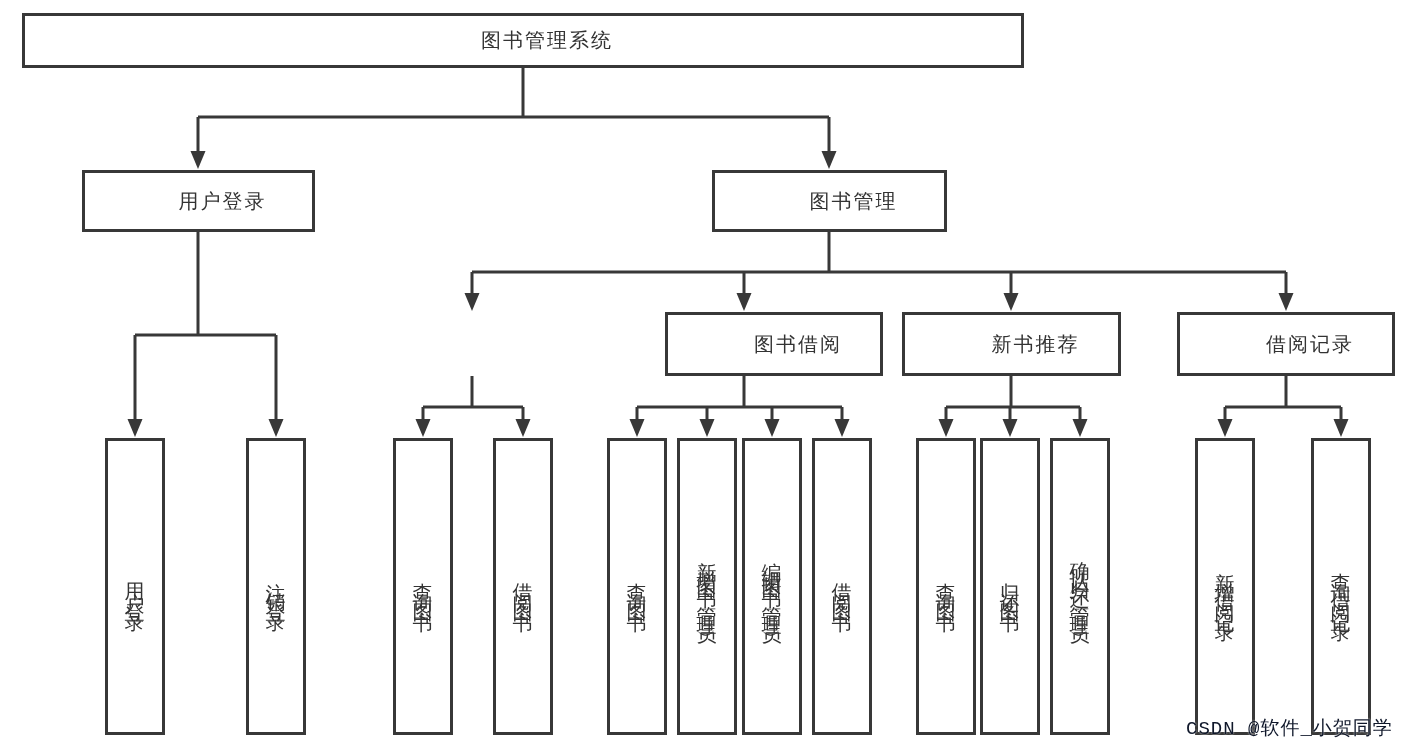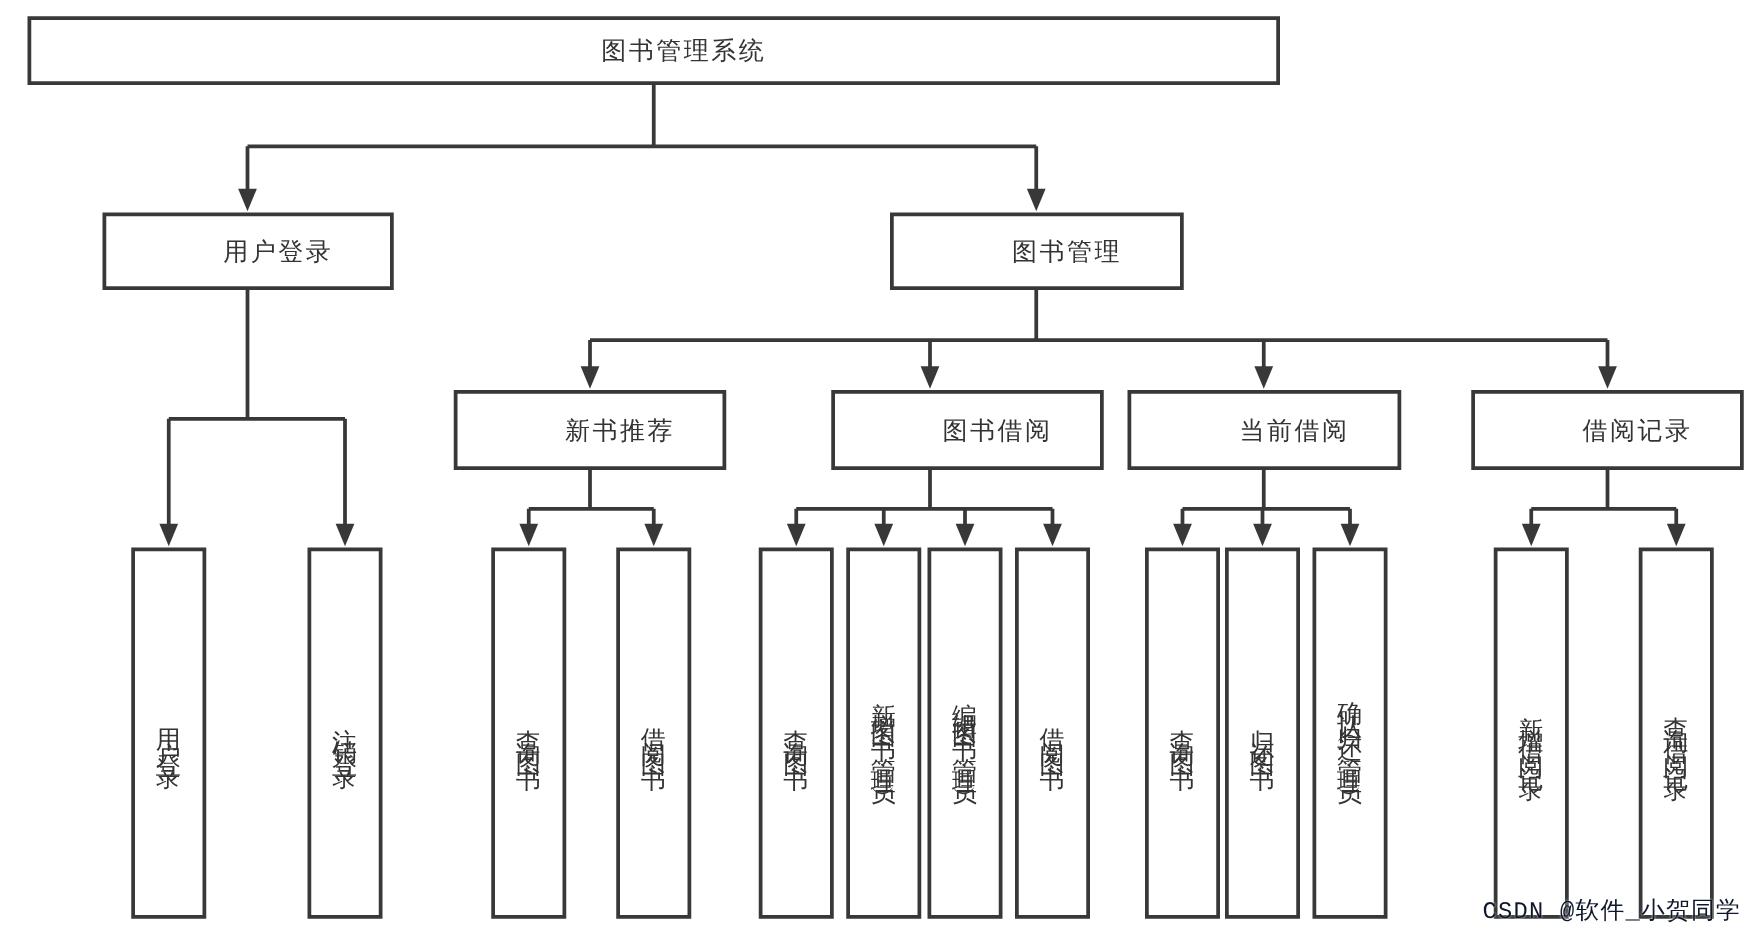--- a/index.html
+++ b/index.html
@@ -119,23 +119,22 @@
       <polygon points="1072.5,419 1087.5,419 1080,437" fill="#383838"></polygon>
       <polygon points="1217.5,419 1232.5,419 1225,437" fill="#383838"></polygon>
       <polygon points="1333.5,419 1348.5,419 1341,437" fill="#383838"></polygon>
     </svg>
 
   <div class="hbox n-root">图书管理系统</div>
 
   <div class="hbox n-user-login">用户登录</div>
   <div class="hbox n-book-mgmt">图书管理</div>
 
-  <div class="hbox n-new-books">新书推荐</div>
   <div class="hbox n-book-borrow">图书借阅</div>
-  <div class="hbox n-current-borrow">当前借阅</div>
+  <div class="hbox n-current-borrow">新书推荐</div>
   <div class="hbox n-borrow-records">借阅记录</div>
 
   <div class="vbox n-leaf-0">
     <span class="vtext">用户登录</span>
   </div>
   <div class="vbox n-leaf-1">
     <span class="vtext">注销登录</span>
   </div>
   <div class="vbox n-leaf-2">
     <span class="vtext">查询图书</span>

